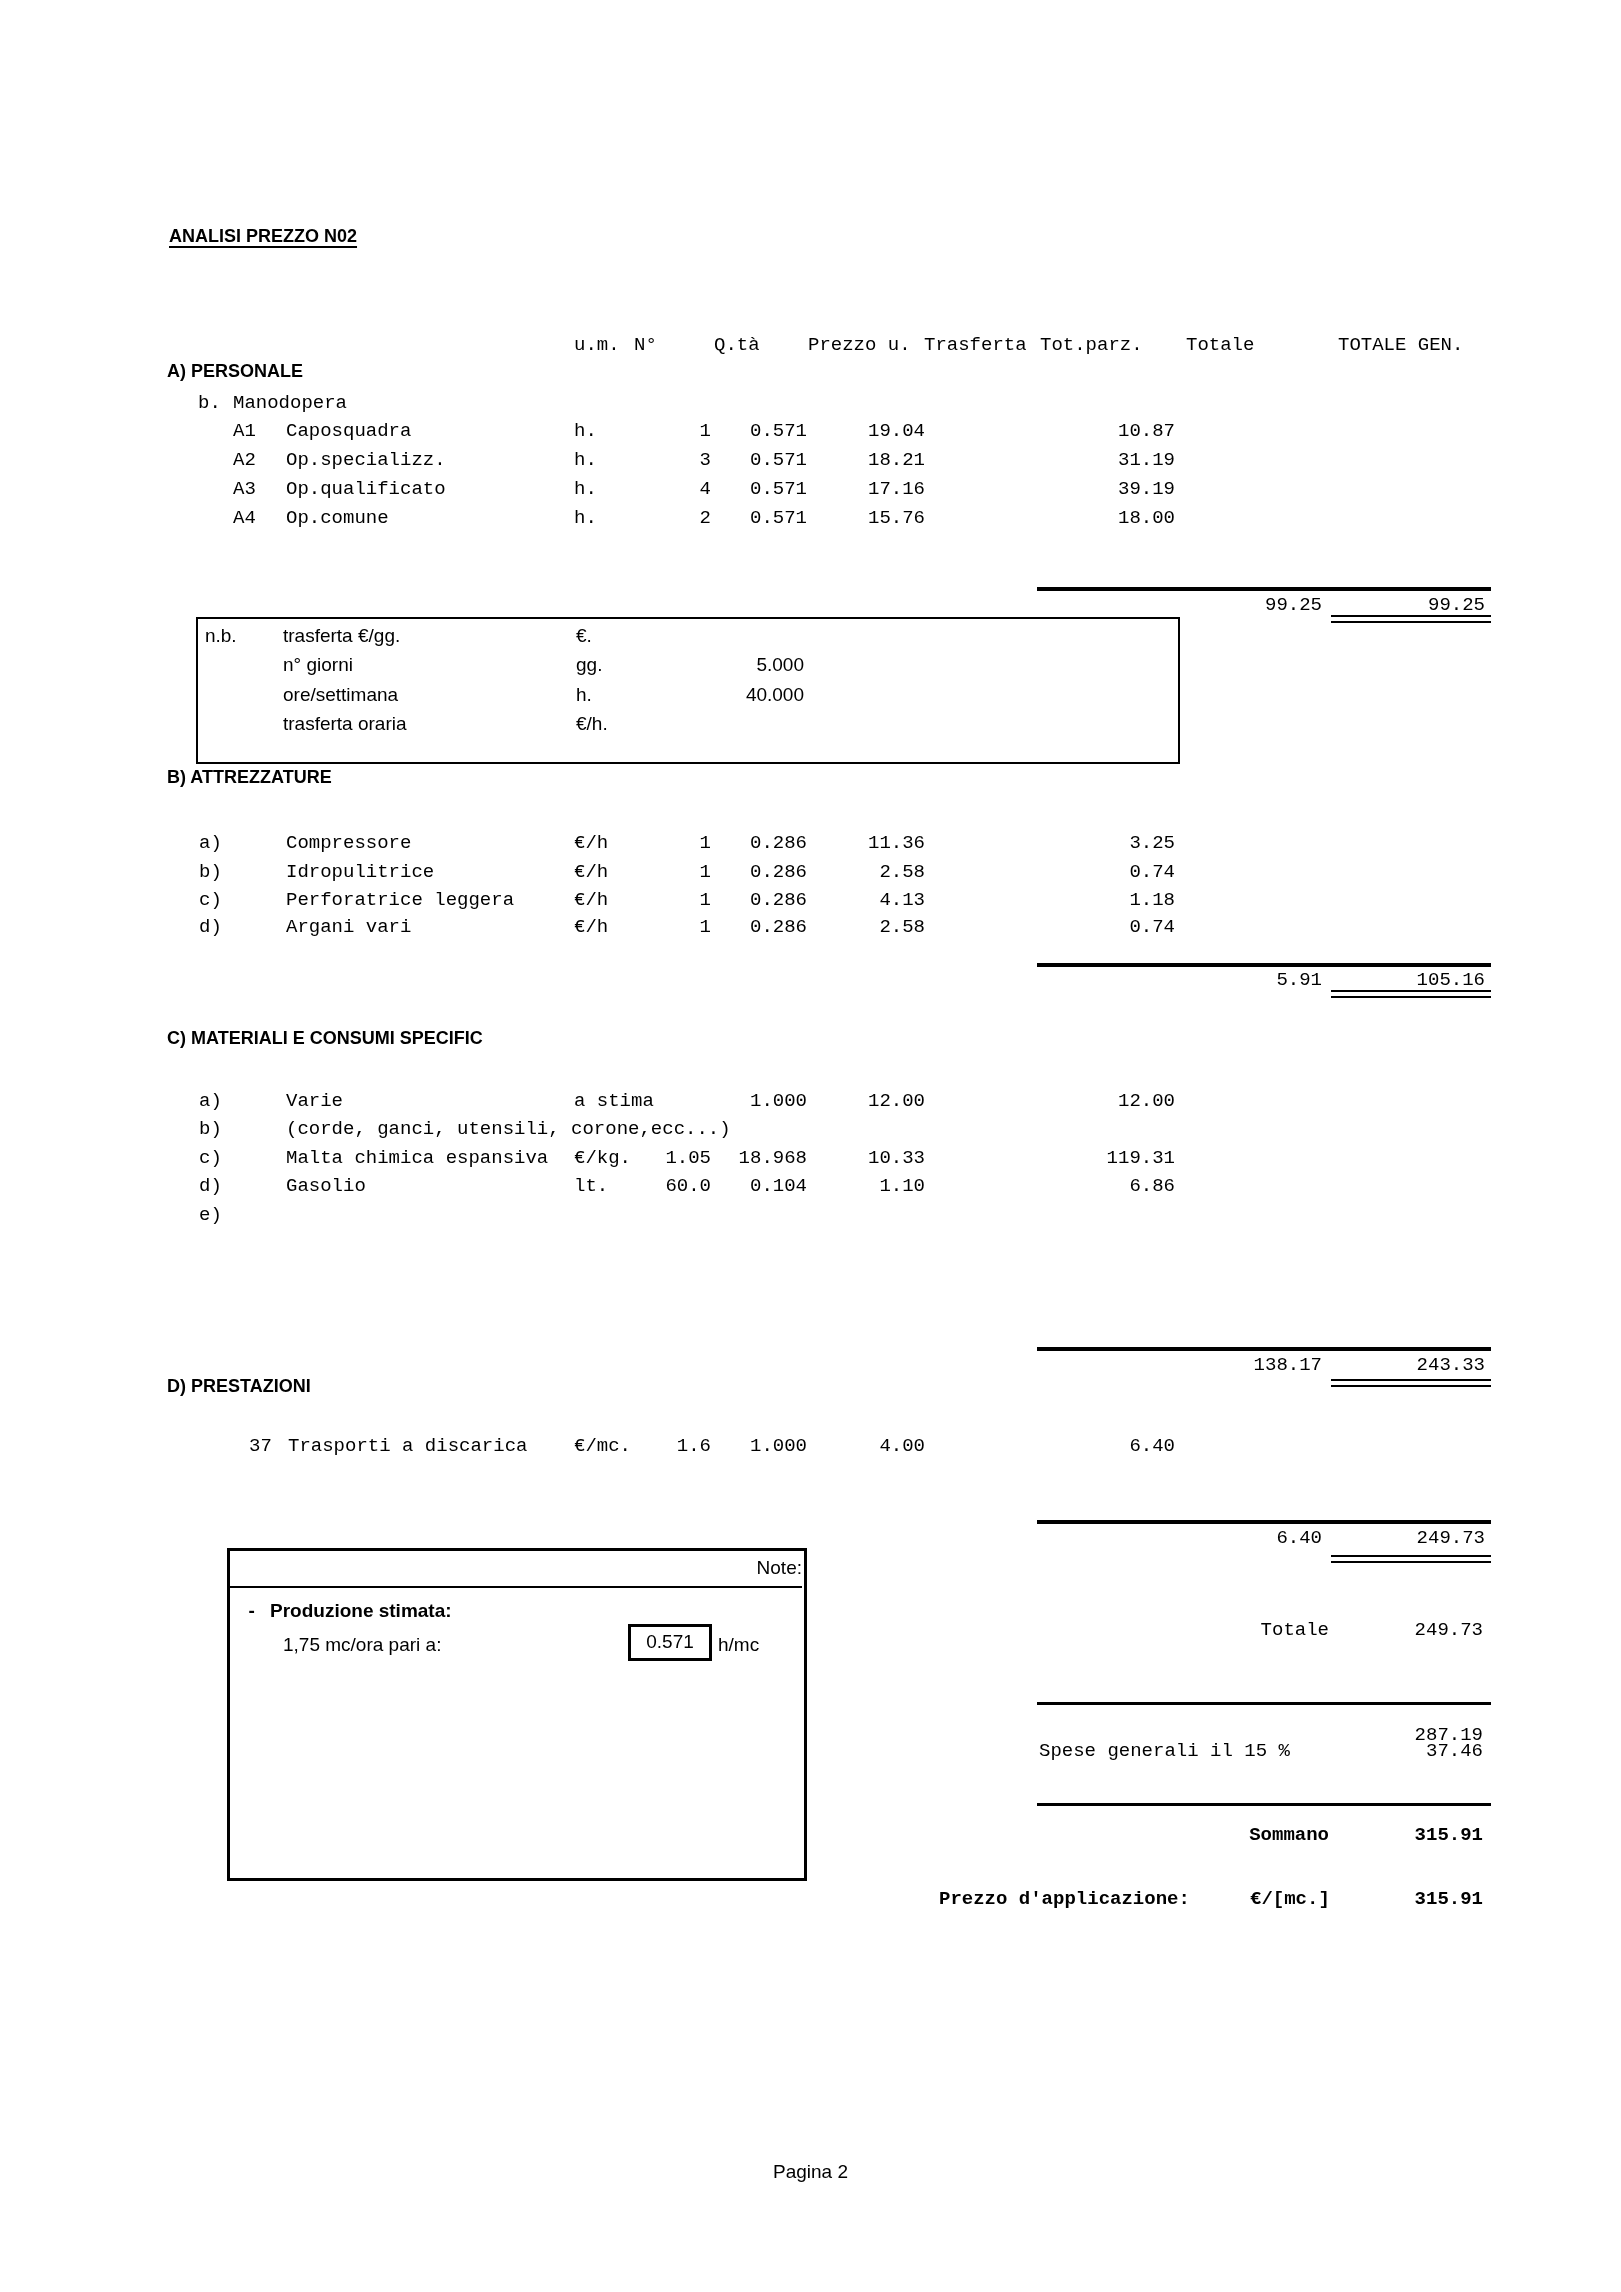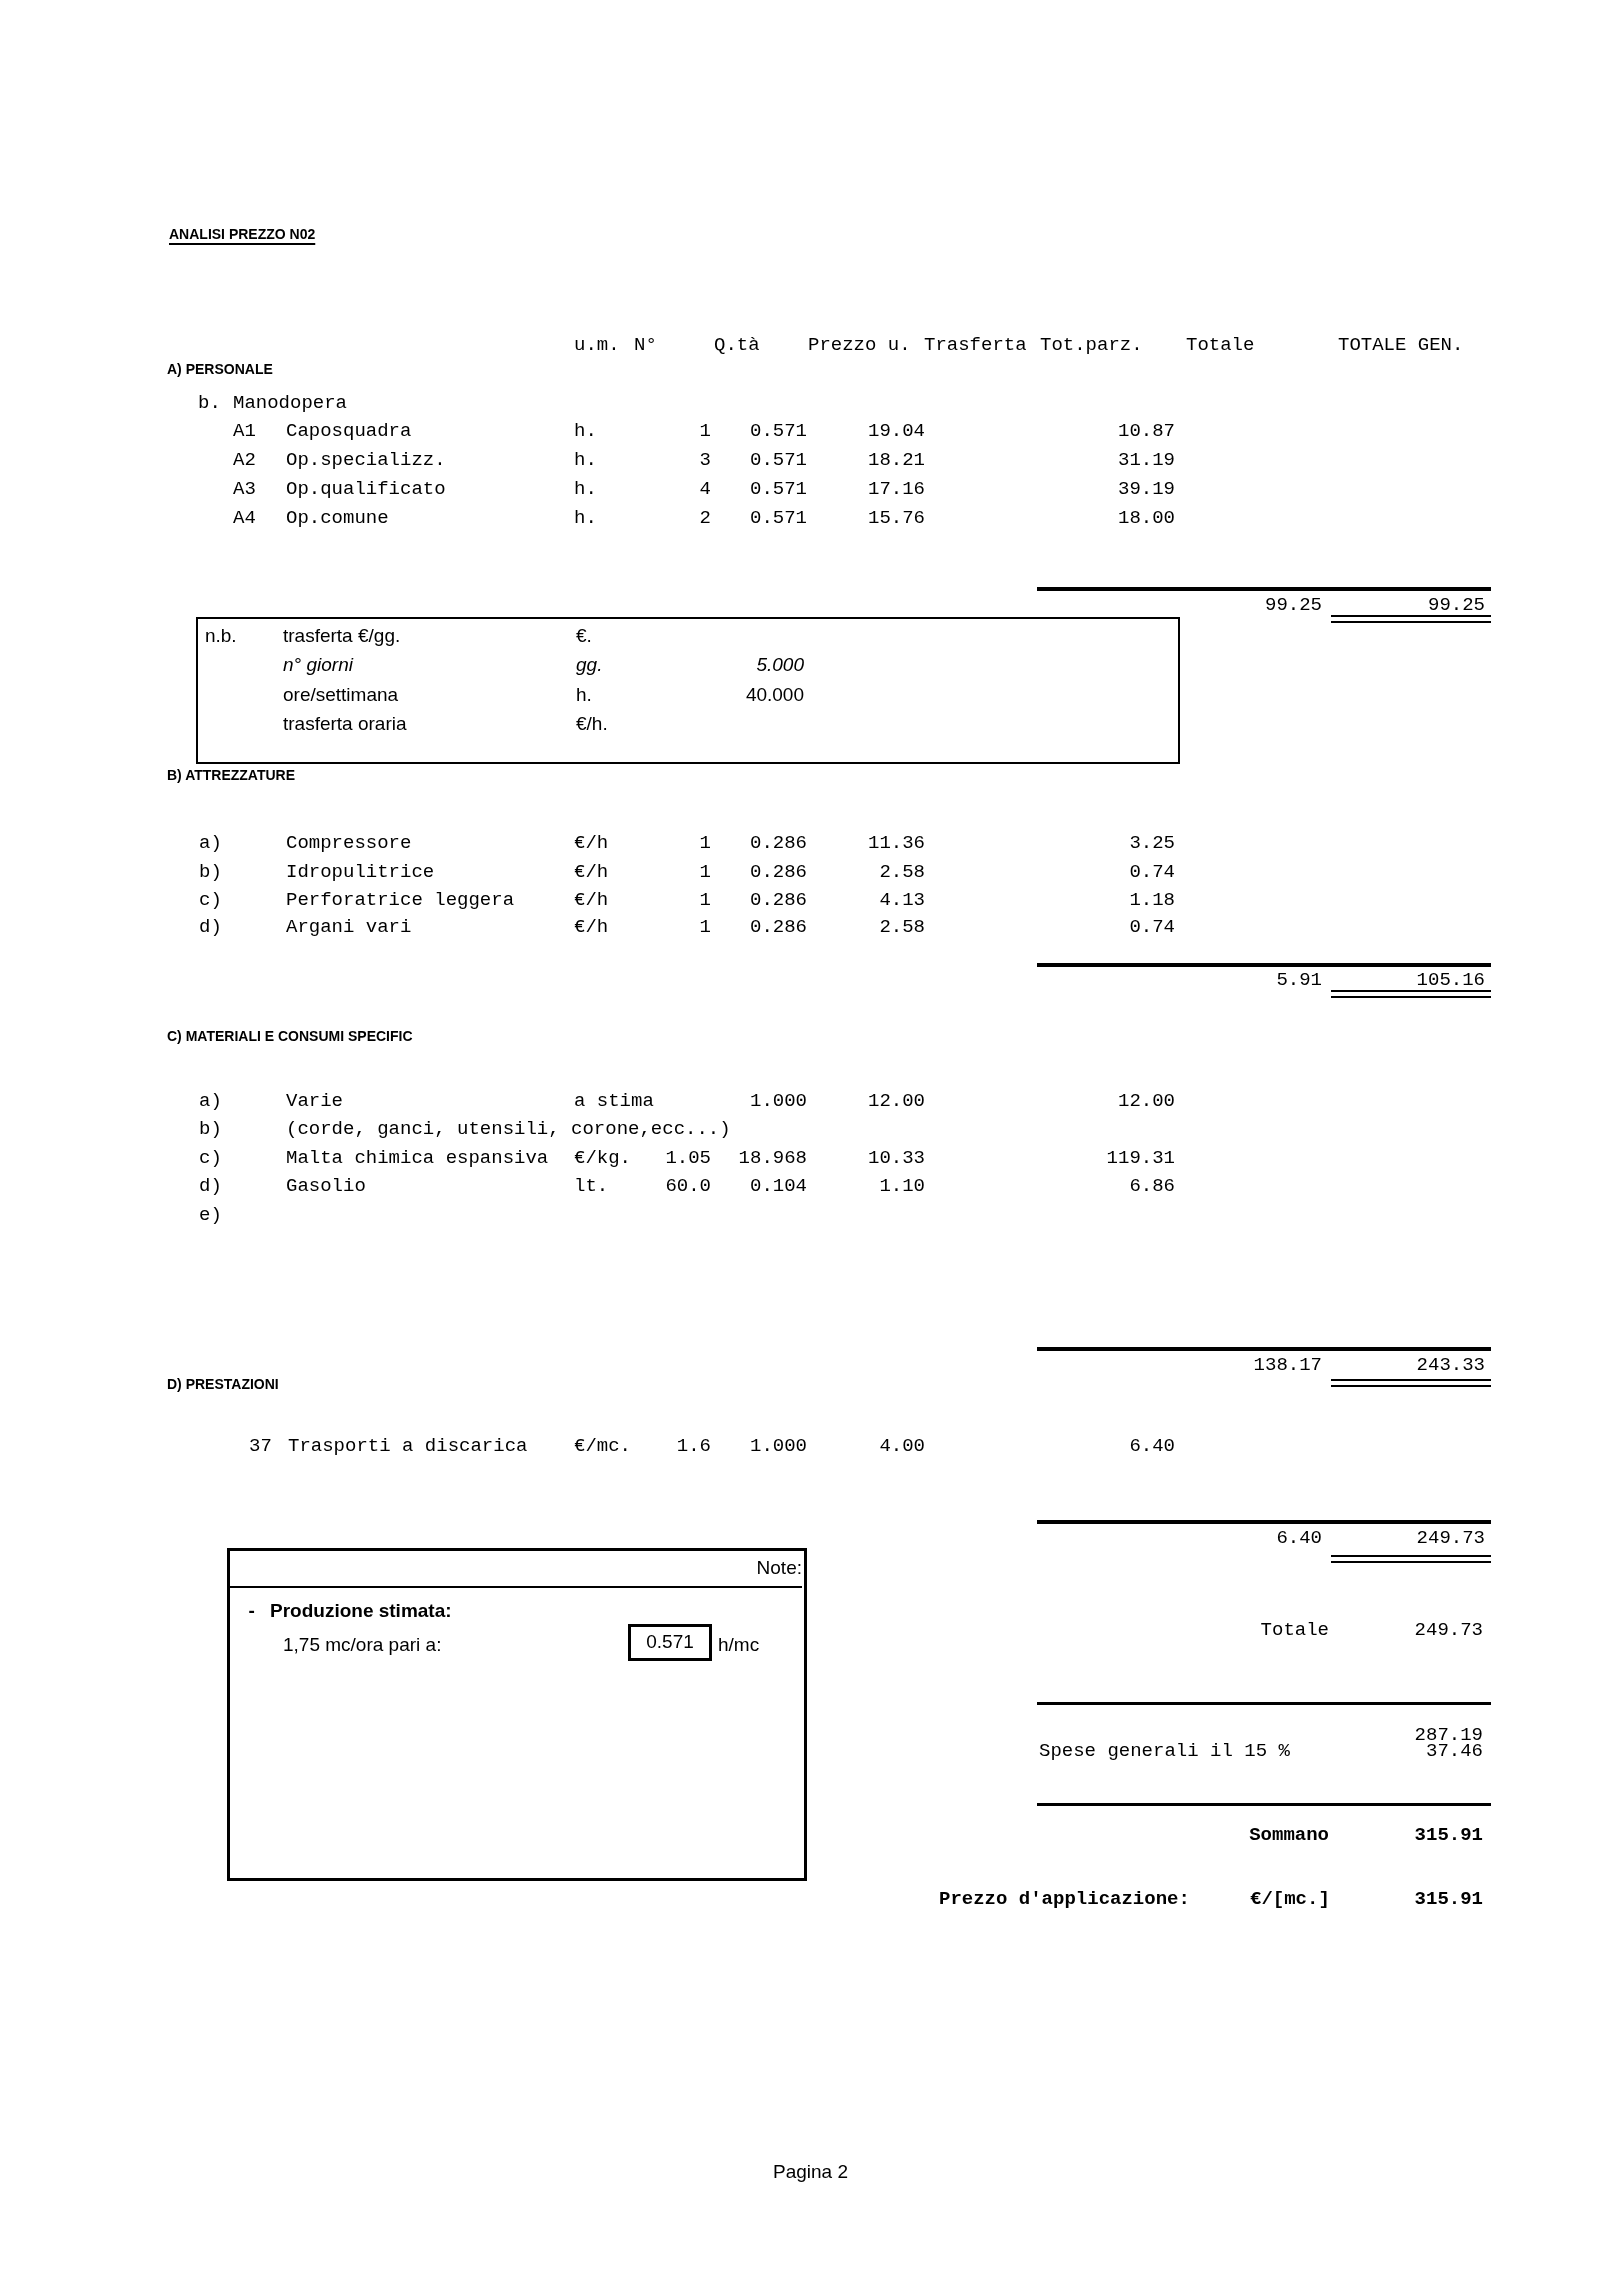--- a/index.html
+++ b/index.html
@@ -2,21 +2,21 @@
 <html><head>
 <meta charset="utf-8">
 <style>
   html,body{margin:0;padding:0;background:#ffffff;}
   #page{position:relative;width:1621px;height:2293px;background:#fff;
         font-family:"Liberation Sans","DejaVu Sans",sans-serif;color:#000;
         font-size:19px;overflow:hidden;}
   .abs{position:absolute;white-space:nowrap;}
   .b{font-weight:bold;}
   .u{text-decoration:underline;text-decoration-thickness:2px;text-underline-offset:3.9px;}
-  .h1{font-size:14px;font-weight:bold;text-align:right;}
+  .h1{font-size:18px;font-weight:bold;text-align:right;}
   
   .subjbox{position:absolute;left:169px;top:261px;width:1324px;height:43px;
            border:3.9px solid #000;box-sizing:border-box;}
   .subjbox span{position:absolute;left:9.8px;top:4.9px;font-size:21.6px;white-space:nowrap;}
   
   .trow{position:absolute;left:0;width:1294px;height:25.5px;font-family:Liberation Mono, monospace;}
   .trow span{position:absolute;line-height:23.5px;white-space:nowrap;}
   .cid{left:199px;}
   .cid-a{left:233px;}
   .cid-d{left:249px;}
@@ -124,21 +124,21 @@
   </div>
   <div class="dline" style="top:615px;"></div>
 
   <div class="nbbox">
     <div class="nrow" style="top:4.9px;">
       <span class="nb-lab">n.b.</span>
       <span class="nb-desc">trasferta €/gg.</span>
       <span class="nb-um">€.</span>
       <span class="nb-val"></span>
     </div>
-    <div class="nrow" style="top:34px;font-style:italic;">
+    <div class="nrow" style="top:34px;">
       <span class="nb-desc">n° giorni</span>
       <span class="nb-um">gg.</span>
       <span class="nb-val">5.000</span>
     </div>
     <div class="nrow" style="top:64px;">
       <span class="nb-desc">ore/settimana</span>
       <span class="nb-um">h.</span>
       <span class="nb-val">40.000</span>
     </div>
     <div class="nrow" style="top:93px;">

